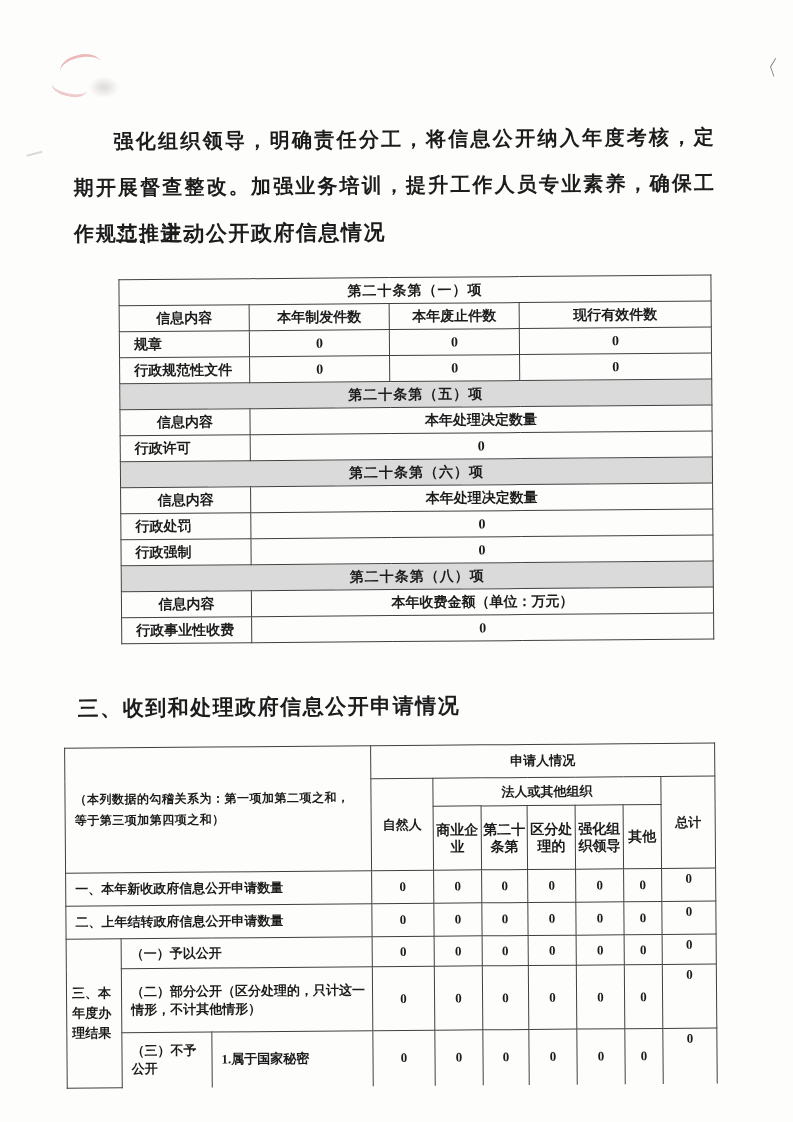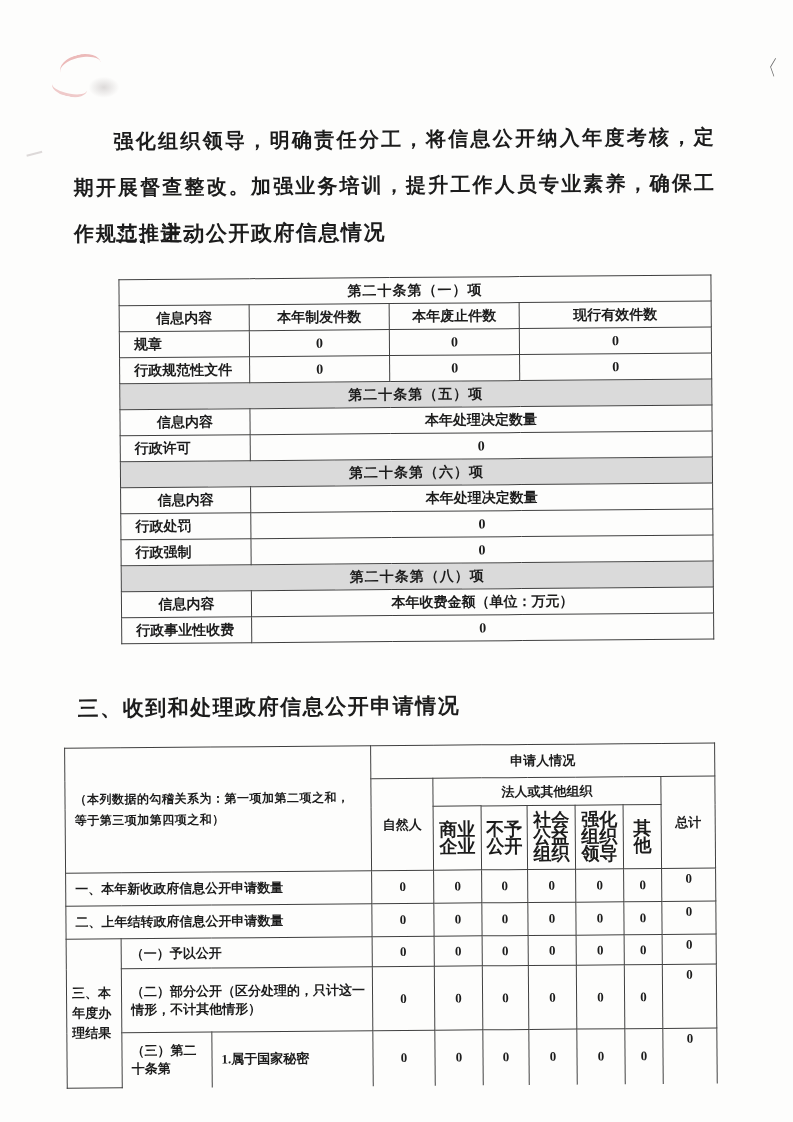--- a/index.html
+++ b/index.html
@@ -87,21 +87,21 @@
   .t2 {
     position: absolute; left: 62px; top: 745px; width: 650px;
     font-size: 13px;
   }
   .t2 td { text-align: center; padding: 2px 3px; vertical-align: middle; }
   .t2 .note {
     font-size: 12px; text-align: left; padding: 4px 9px;
     line-height: 21px; letter-spacing: 0.5px;
   }
   .t2 .rlbl { text-align: left; padding-left: 9px; }
-  .t2 .orghdr { font-size: 18px; line-height: 17px; padding: 2px 1px; border-radius: 6px; }
+  .t2 .orghdr { font-size: 14px; line-height: 17px; padding: 2px 1px; border-radius: 6px; }
   .t2 .grp { padding: 2px 5px; line-height: 20px; text-align: left; }
   .t2 .total-cell { vertical-align: top; padding-top: 2px; }
   .t2 tr.cut td { border-bottom: none; }
 </style>
 </head>
 <body>
 
 <div class="page">
   <div class="tilt">
 
@@ -210,22 +210,22 @@
         <td colspan="3" rowspan="3" class="note">（本列数据的勾稽关系为：第一项加第二项之和，等于第三项加第四项之和）</td>
         <td colspan="7">申请人情况</td>
       </tr>
       <tr style="height:28px">
         <td rowspan="2">自然人</td>
         <td colspan="5">法人或其他组织</td>
         <td rowspan="2">总计</td>
       </tr>
       <tr style="height:64px">
         <td class="orghdr">商业企业</td>
-        <td class="orghdr">不予公开</td>
-        <td class="orghdr">社会公益组织</td>
+        <td class="orghdr">第二十条第</td>
+        <td class="orghdr">区分处理的</td>
         <td class="orghdr">强化组织领导</td>
         <td class="orghdr">其他</td>
       </tr>
 
       <tr style="height:33px">
         <td colspan="3" class="rlbl">一、本年新收政府信息公开申请数量</td>
         <td>0</td>
         <td>0</td>
         <td>0</td>
         <td>0</td>
@@ -262,21 +262,21 @@
         <td>0</td>
         <td>0</td>
         <td>0</td>
         <td>0</td>
         <td>0</td>
         <td>0</td>
         <td class="total-cell">0</td>
       </tr>
 
       <tr style="height:55px" class="cut">
-        <td class="rlbl">（三）第二十条第</td>
+        <td class="rlbl">（三）不予公开</td>
         <td class="rlbl">1.属于国家秘密</td>
         <td>0</td>
         <td>0</td>
         <td>0</td>
         <td>0</td>
         <td>0</td>
         <td>0</td>
         <td class="total-cell">0</td>
       </tr>
     </tbody>

